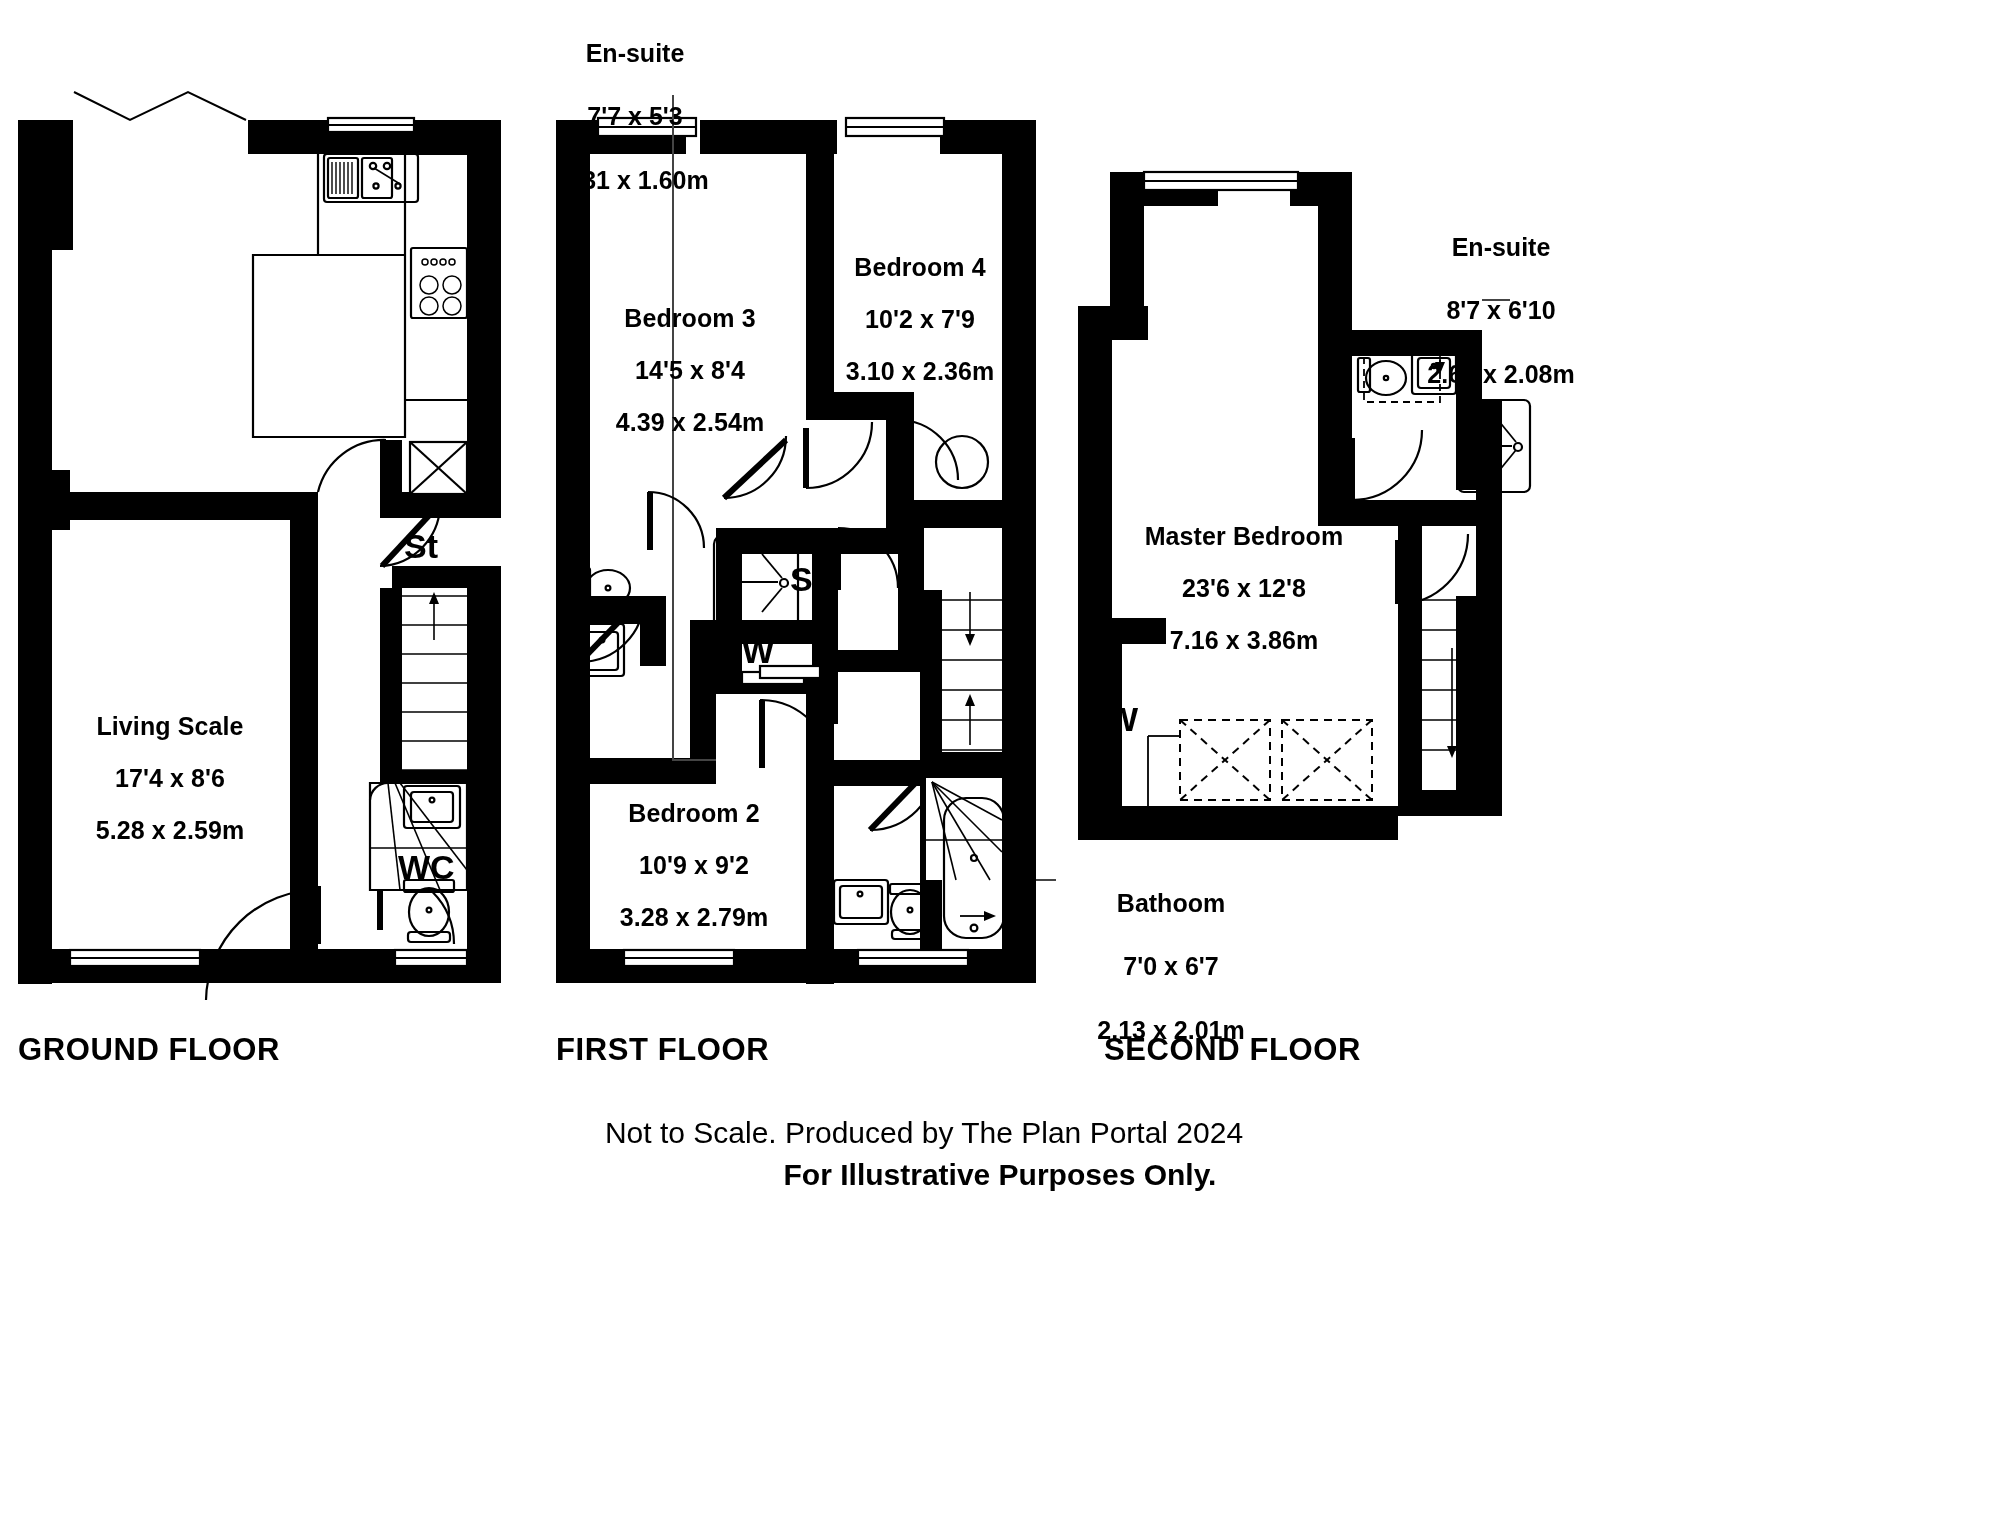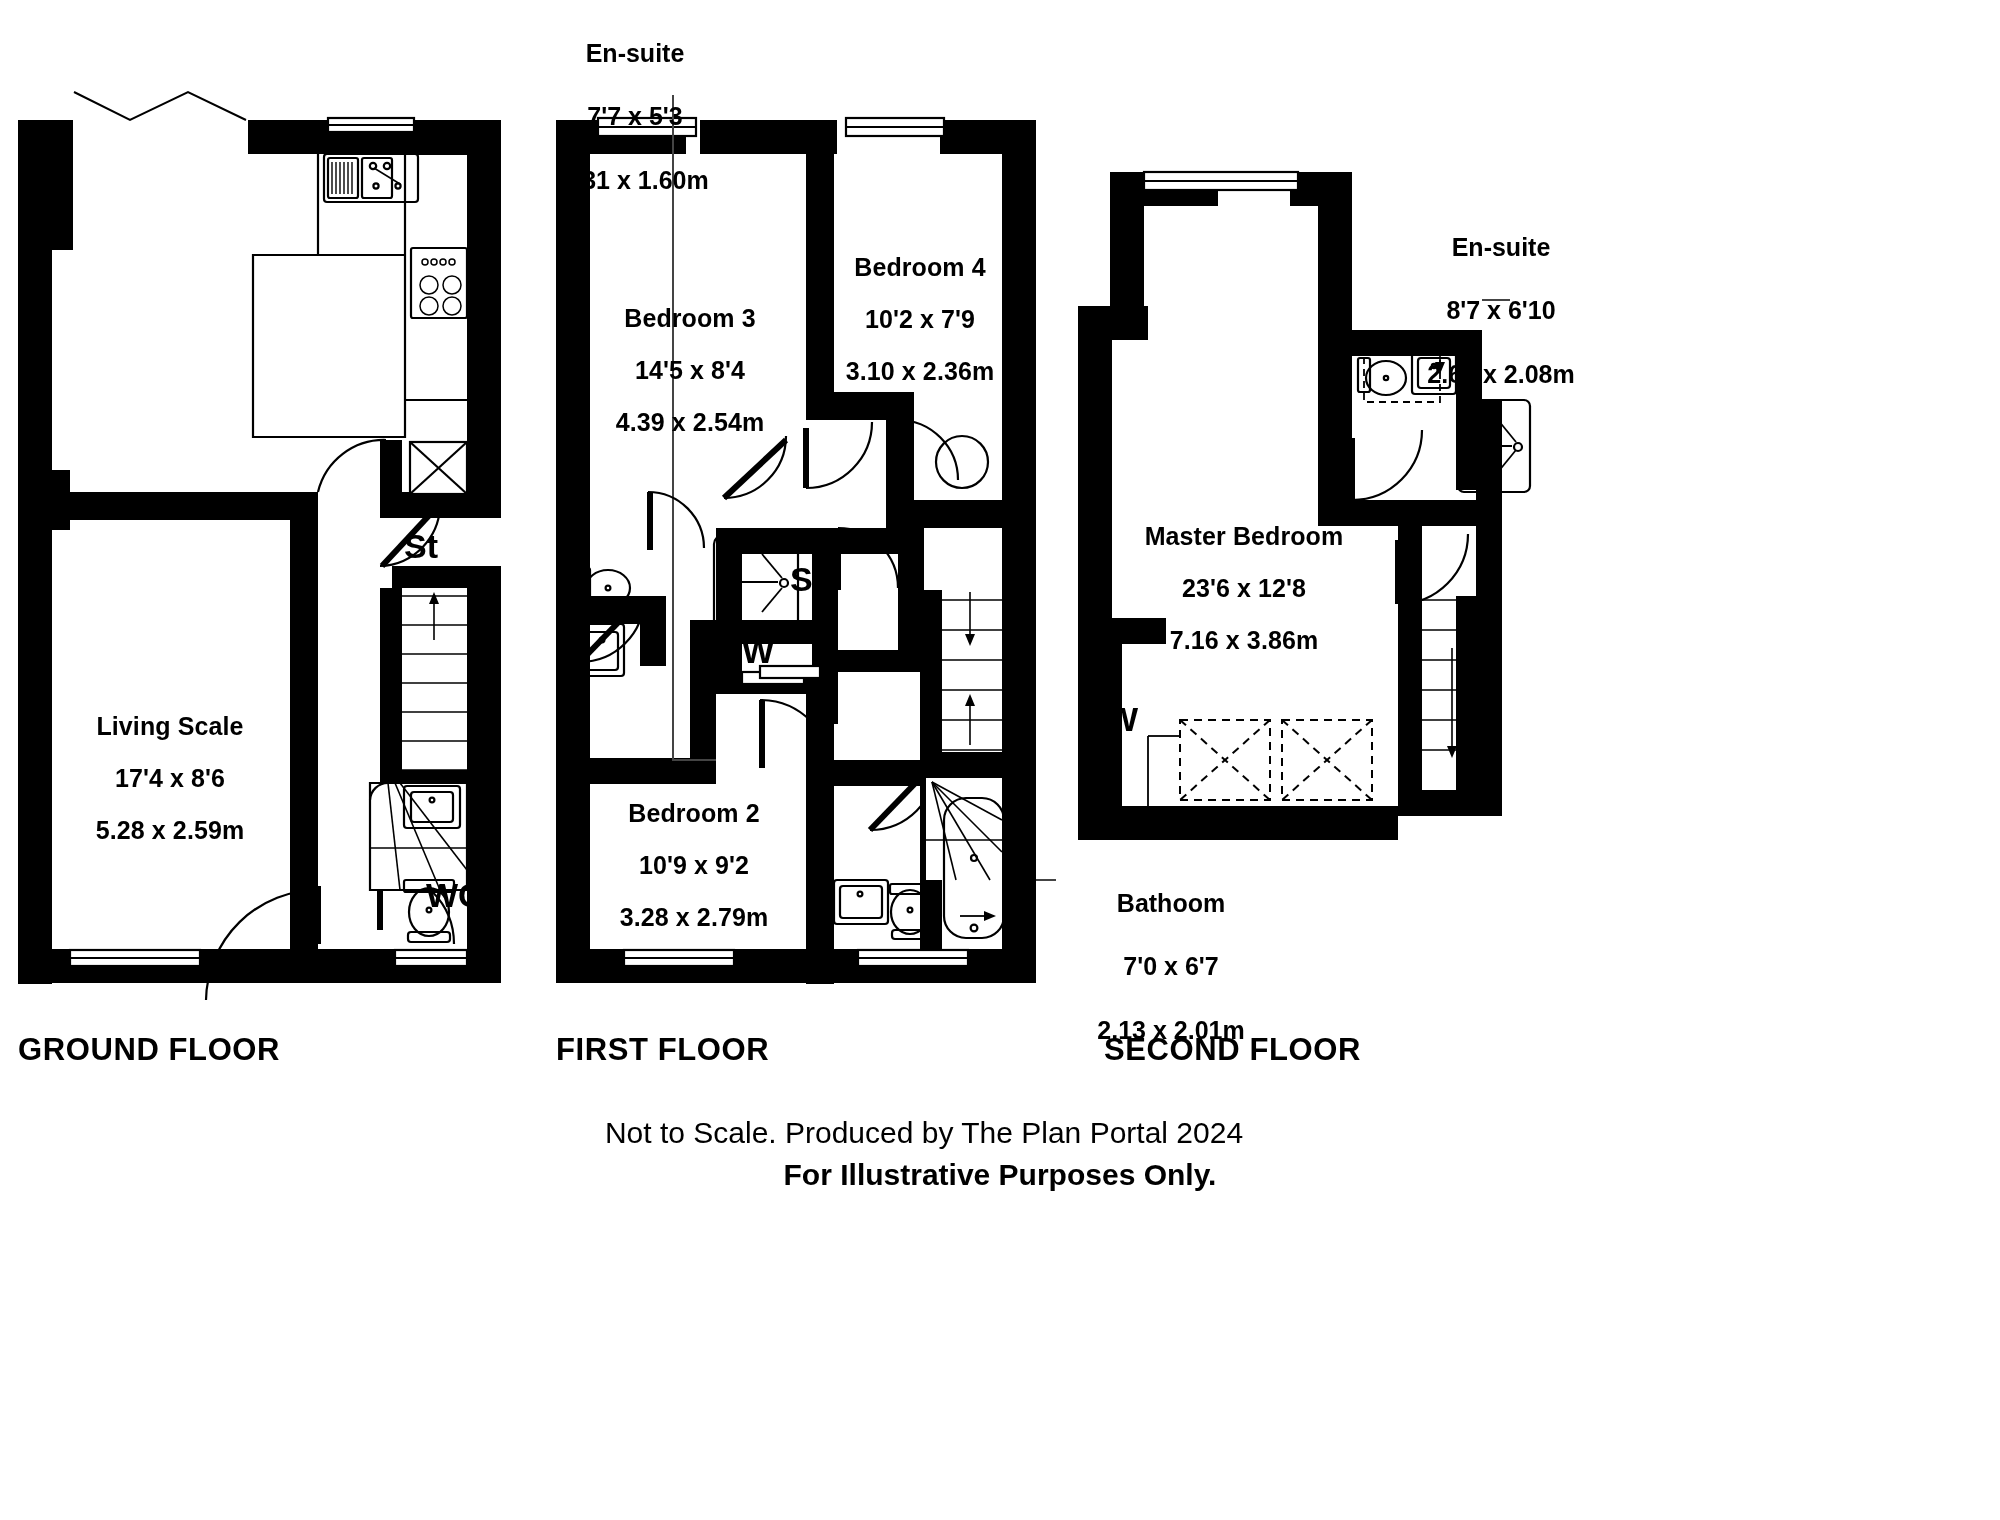--- a/index.html
+++ b/index.html
@@ -366,21 +366,21 @@
 </svg>
 
 
 <div class="lbl" style="left:50px;top:691px;width:240px;">
   <div class="room-name">Living Scale</div>
   <div class="room-dims">17'4 x 8'6</div>
   <div class="room-dims">5.28 x 2.59m</div>
 </div>
 
 <div class="small-lbl" style="left:404px;top:527px;width:52px;">St</div>
-<div class="small-lbl" style="left:398px;top:876px;width:66px;padding-left:28px;">WC</div>
+<div class="small-lbl" style="left:398px;top:848px;width:66px;">WC</div>
 
 <div class="callout" style="left:510px;top:6px;width:250px;">
   <div>En-suite</div>
   <div>7'7 x 5'3</div>
   <div>2.31 x 1.60m</div>
 </div>
 
 <div class="lbl" style="left:570px;top:283px;width:240px;">
   <div class="room-name">Bedroom 3</div>
   <div class="room-dims">14'5 x 8'4</div>

